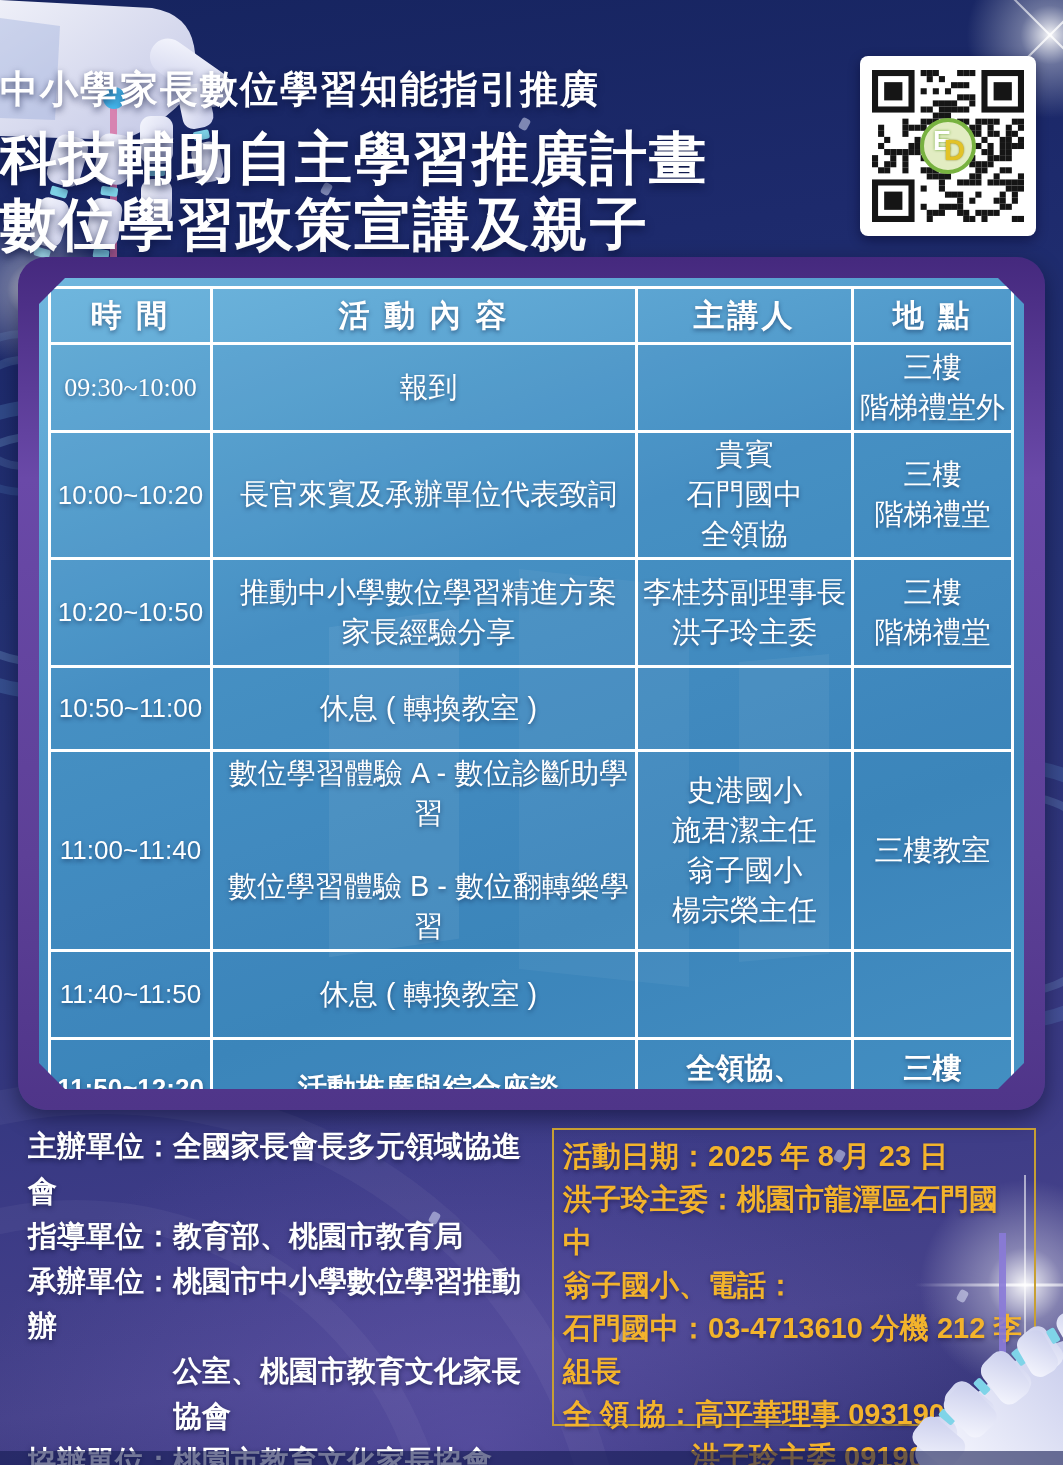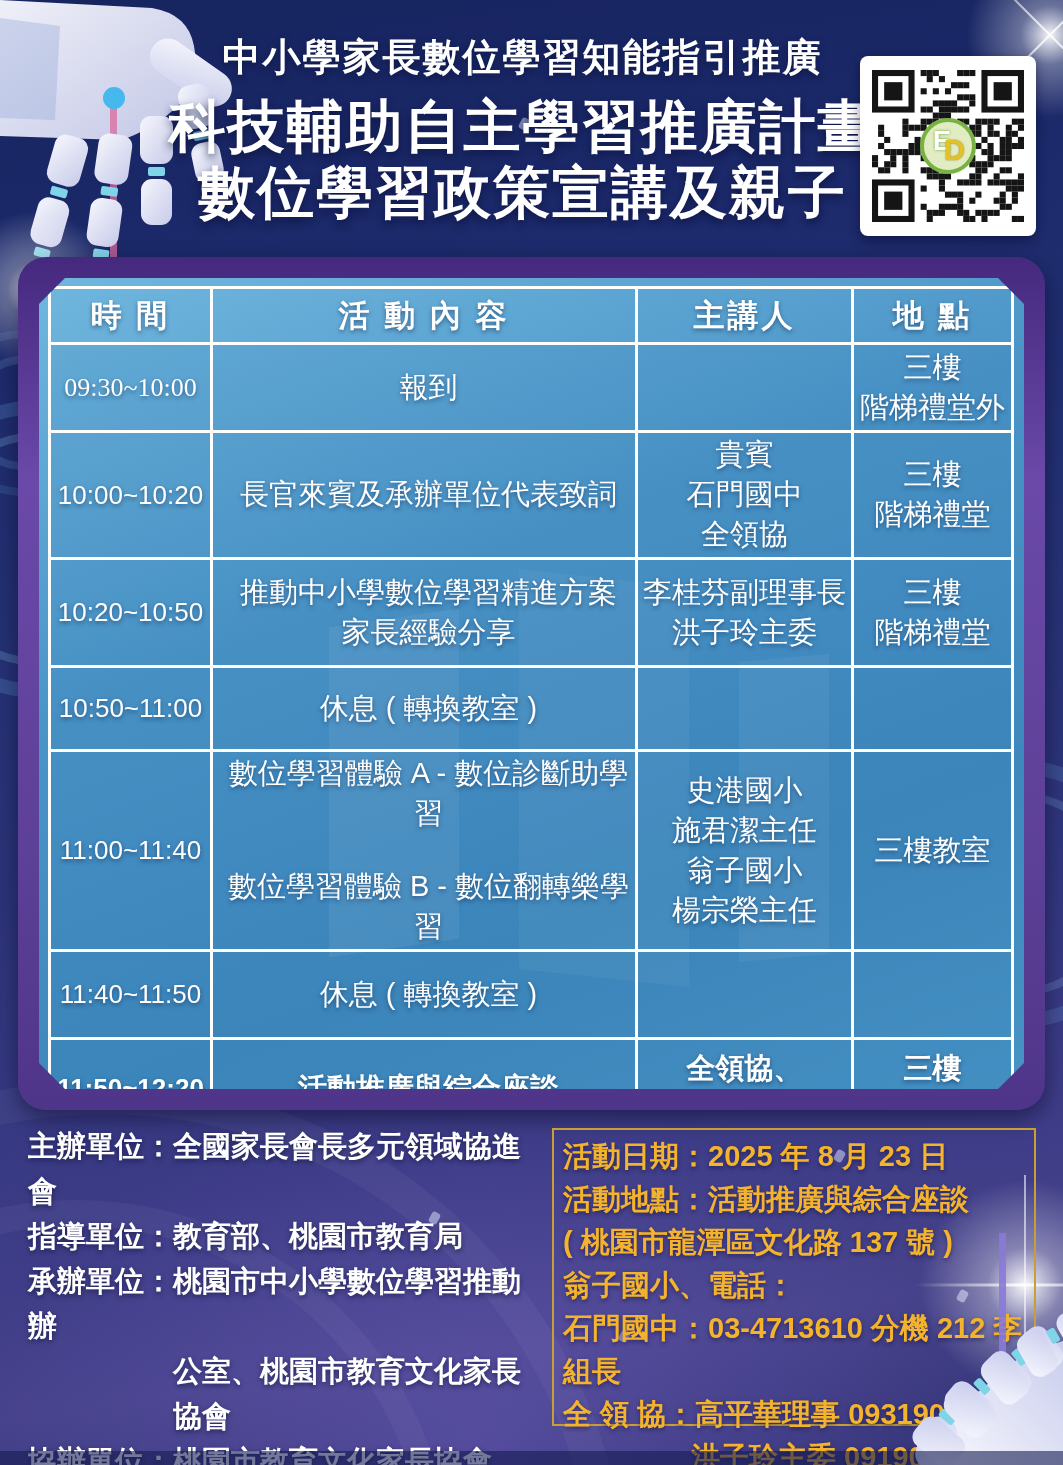--- a/index.html
+++ b/index.html
@@ -24,21 +24,21 @@
   .f-tr{left:955px; top:-60px; width:190px; height:190px;}
   .f-tbl{left:-55px; top:200px; width:180px; height:180px;}
   .f-br{left:905px; top:1165px; width:240px; height:240px;}
   .ray-h{width:220px; height:3px; transform:translate(-50%,-50%);}
   .ray-v{width:3px; height:220px; transform:translate(-50%,-50%);}
   .ray-d1{width:260px; height:2px; transform:translate(-50%,-50%) rotate(45deg);}
   .ray-d2{width:260px; height:2px; transform:translate(-50%,-50%) rotate(-45deg);}
   .sp{position:absolute; width:9px; height:12px; background:rgba(225,232,255,.5); border-radius:3px; transform:rotate(28deg);}
   .bottom-band{position:absolute; left:0; bottom:0; width:100%; height:14px; background:rgba(22,28,84,.6);}
   
-  .head{position:absolute; left:0; top:32px; width:1045px; text-align:center; color:#fff;}
+  .head{position:absolute; left:0; top:64px; width:1045px; text-align:left; color:#fff;}
   .kicker{font-size:38px; font-weight:bold; letter-spacing:2px; text-shadow:0 3px 7px rgba(8,16,55,.65); margin-bottom:10px;}
   .title{font-size:57px; font-weight:bold; letter-spacing:2px; line-height:1.16; text-shadow:0 4px 9px rgba(8,16,55,.7);}
   
   .qr-box{position:absolute; left:860px; top:56px; width:176px; height:180px; background:#fff; border-radius:8px;
     display:flex; align-items:center; justify-content:center; box-shadow:0 4px 12px rgba(0,0,30,.45);}
   .qr-logo{position:absolute; left:50%; top:50%; width:56px; height:56px; transform:translate(-50%,-50%);
     background:#e2ecc2; border:4px solid #78b240; border-radius:50%; box-sizing:border-box;}
   .qr-logo .lt{position:absolute; left:9px; top:4px; font-size:27px; font-weight:bold; color:#fff; text-shadow:0 0 3px #6aa436;}
   .qr-logo .lb{position:absolute; right:7px; bottom:3px; font-size:29px; font-weight:bold; color:#e2c227; text-shadow:0 0 2px #8a7a10;}
   
@@ -432,22 +432,21 @@
     <div>主辦單位：全國家長會長多元領域協進會</div>
     <div>指導單位：教育部、桃園市教育局</div>
     <div>承辦單位：桃園市中小學數位學習推動辦</div>
     <div class="indent">公室、桃園市教育文化家長協會</div>
     <div>協辦單位：桃園市教育文化家長協會、</div>
 
   </section>
 
   <section class="einfo">
     <div>活動日期：2025 年 8 月 23 日</div>
-    <div>活動地點：活動推廣與綜合座談</div>
-    <div>( 桃園市龍潭區文化路 137 號 )</div>
+    <div>洪子玲主委：桃園市龍潭區石門國中</div>
     <div>翁子國小、電話：</div>
     <div>石門國中：03-4713610 分機 212 李組長</div>
     <div>全 領 協：高平華理事 0931909453</div>
     <div class="indent">洪子玲主委 0919074298</div>
   </section>
 
   <svg class="hand hand-br" viewBox="0 0 270 232">
     <defs>
       <linearGradient id="hg2" x1="0" y1="1" x2="1" y2="0">
         <stop offset="0" stop-color="#f6f7fe"></stop>

